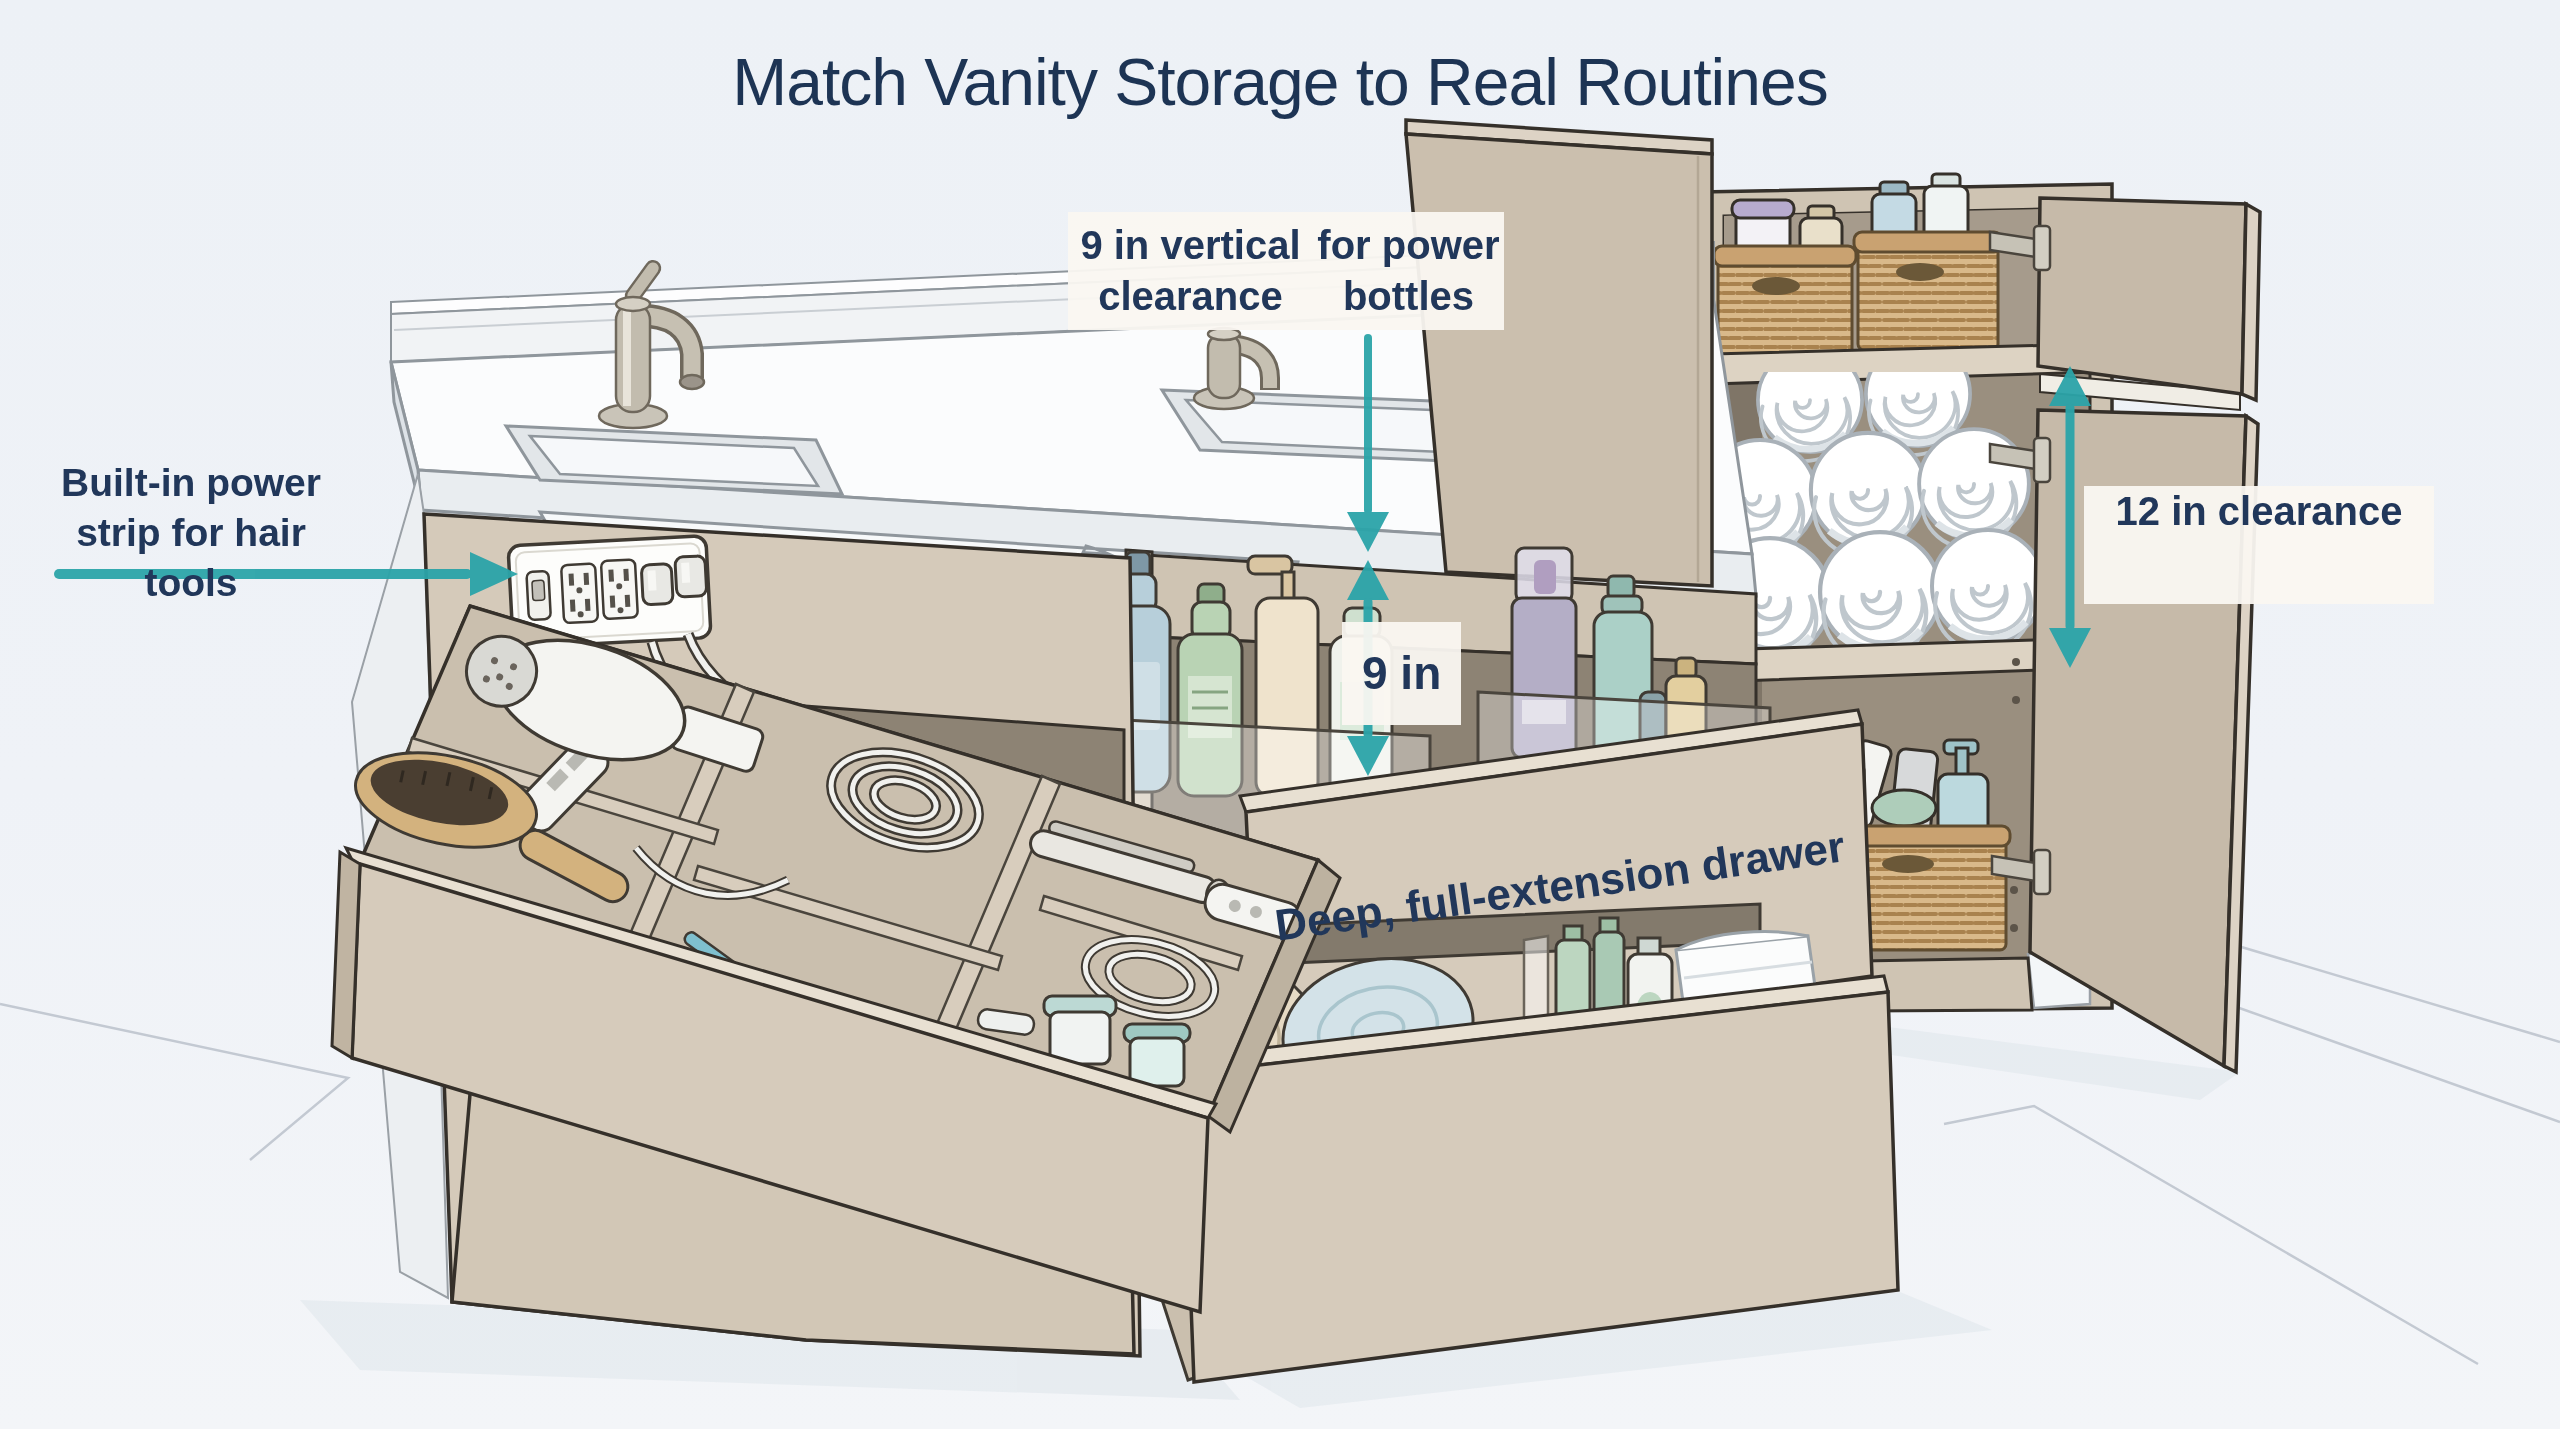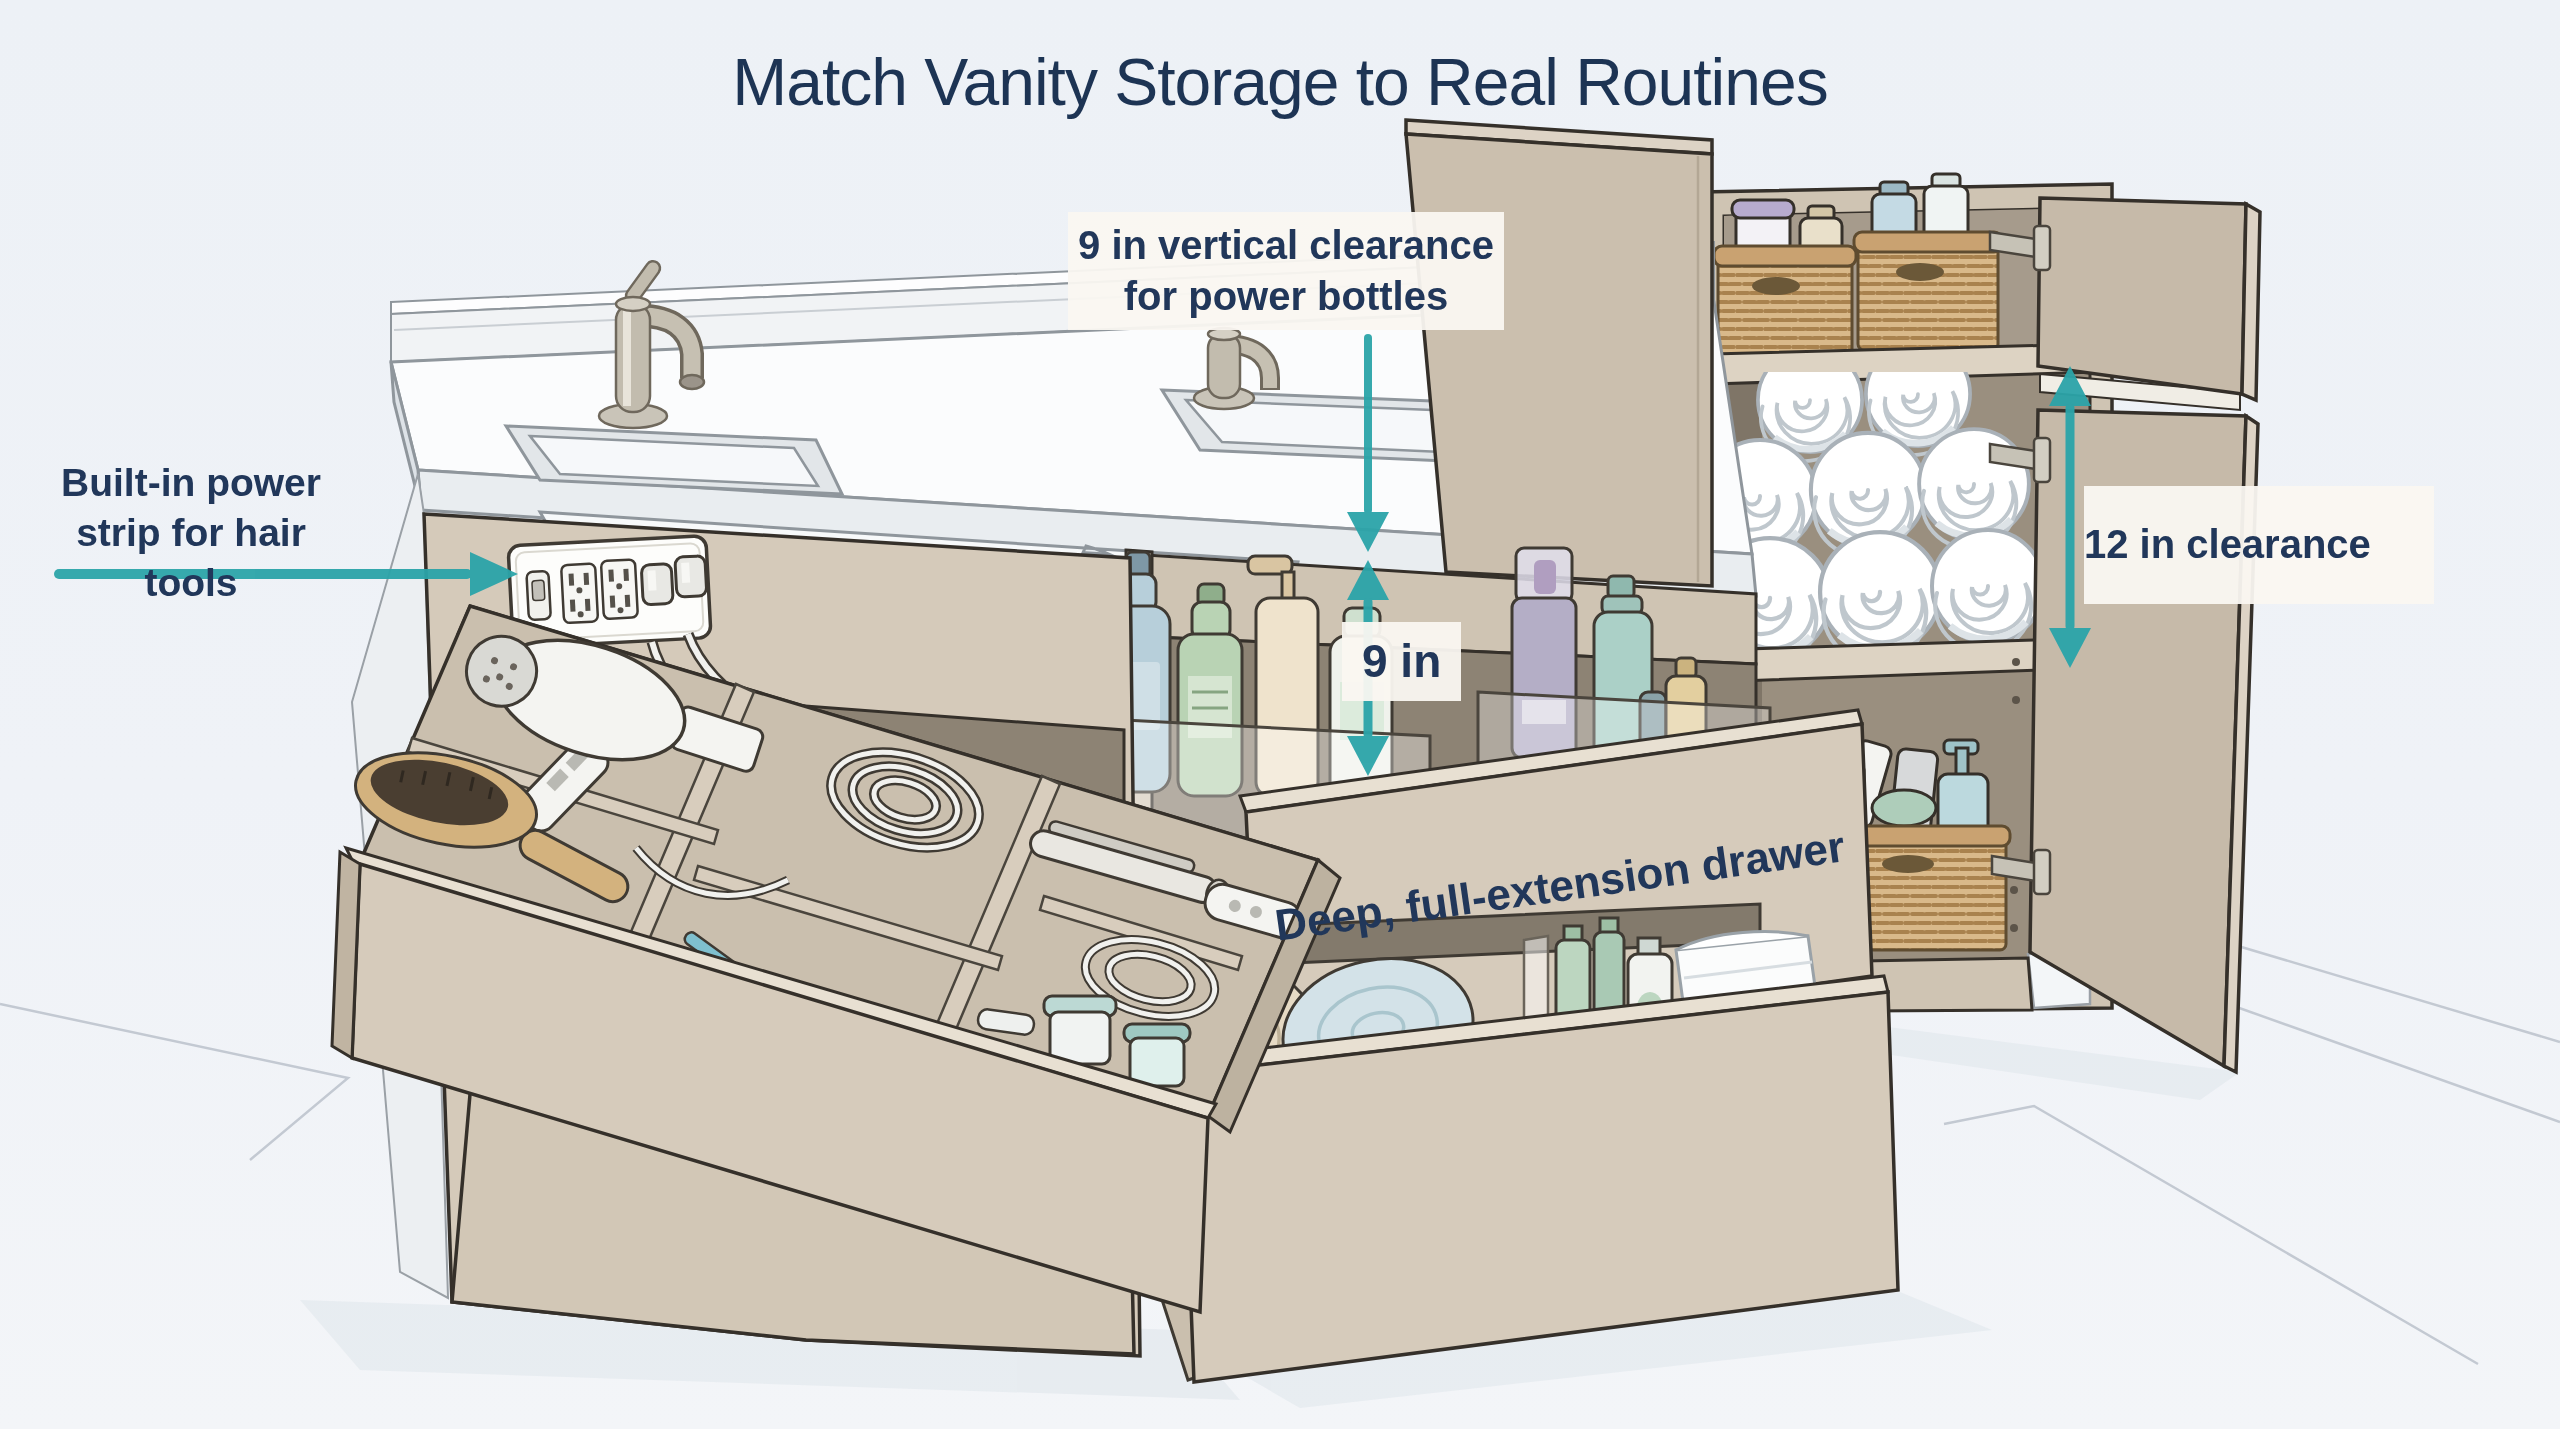--- a/index.html
+++ b/index.html
@@ -3,27 +3,27 @@
 <meta charset="utf-8">
 <style>
   html,body{margin:0;padding:0;width:2560px;height:1429px;overflow:hidden;
     font-family:"Liberation Sans", sans-serif;}
   #page{position:relative;width:2560px;height:1429px;
     background:linear-gradient(180deg,#edf1f6 0%,#eff2f7 55%,#f3f5f8 100%);}
   svg{position:absolute;left:0;top:0;}
   .overlay{position:absolute;color:#21375a;font-weight:600;}
   .title{left:0;right:0;top:44px;text-align:center;font-size:66px;font-weight:400;
     color:#1d3454;letter-spacing:-1px;}
-  .label-box{background:rgba(250,247,241,.95);display:flex;flex-direction:column;
+  .label-box{background:rgba(250,247,241,.95);display:flex;flex-direction:row;
     justify-content:center;}
   .center{text-align:center;align-items:center;}
   .ln{display:block;line-height:1.28;}
   .l-tall{left:1068px;top:212px;width:436px;height:118px;font-size:40px;}
   .l-power{left:36px;top:458px;width:310px;font-size:39px;text-align:center;}
-  .l-9in{left:1342px;top:622px;padding:10px 20px;font-size:46px;}
+  .l-9in{left:1342px;top:622px;padding:22px 20px;font-size:46px;}
   .l-deep{left:1270px;top:858px;width:580px;font-size:44px;text-align:center;
     transform:rotate(-8deg);}
   .l-towel{left:2084px;top:486px;width:350px;height:118px;font-size:40px;
     box-sizing:border-box;}
 </style>
 </head>
 <body>
 
 <div id="page">
 

